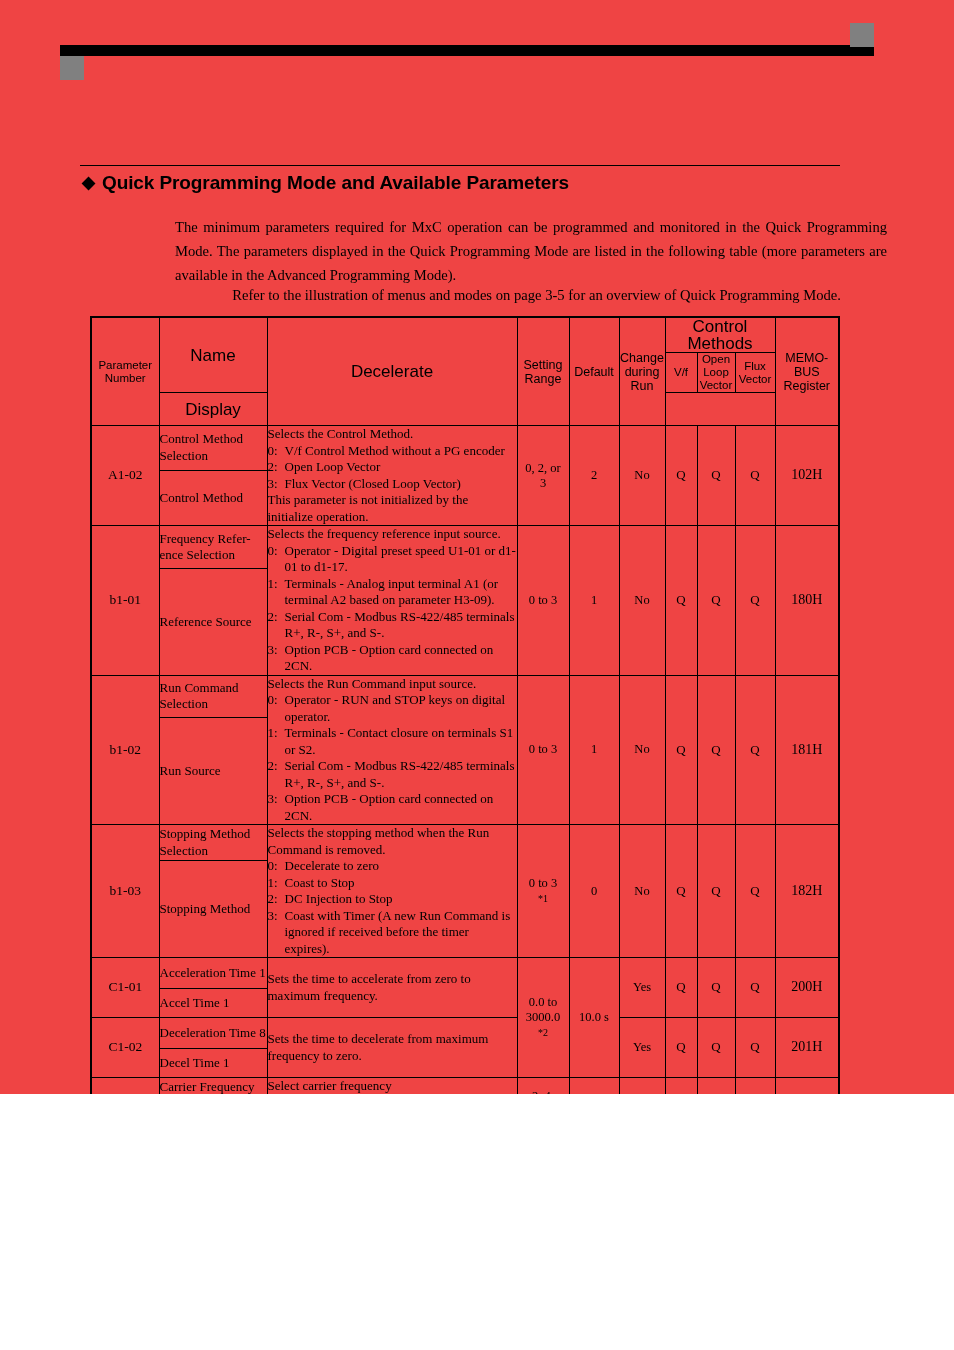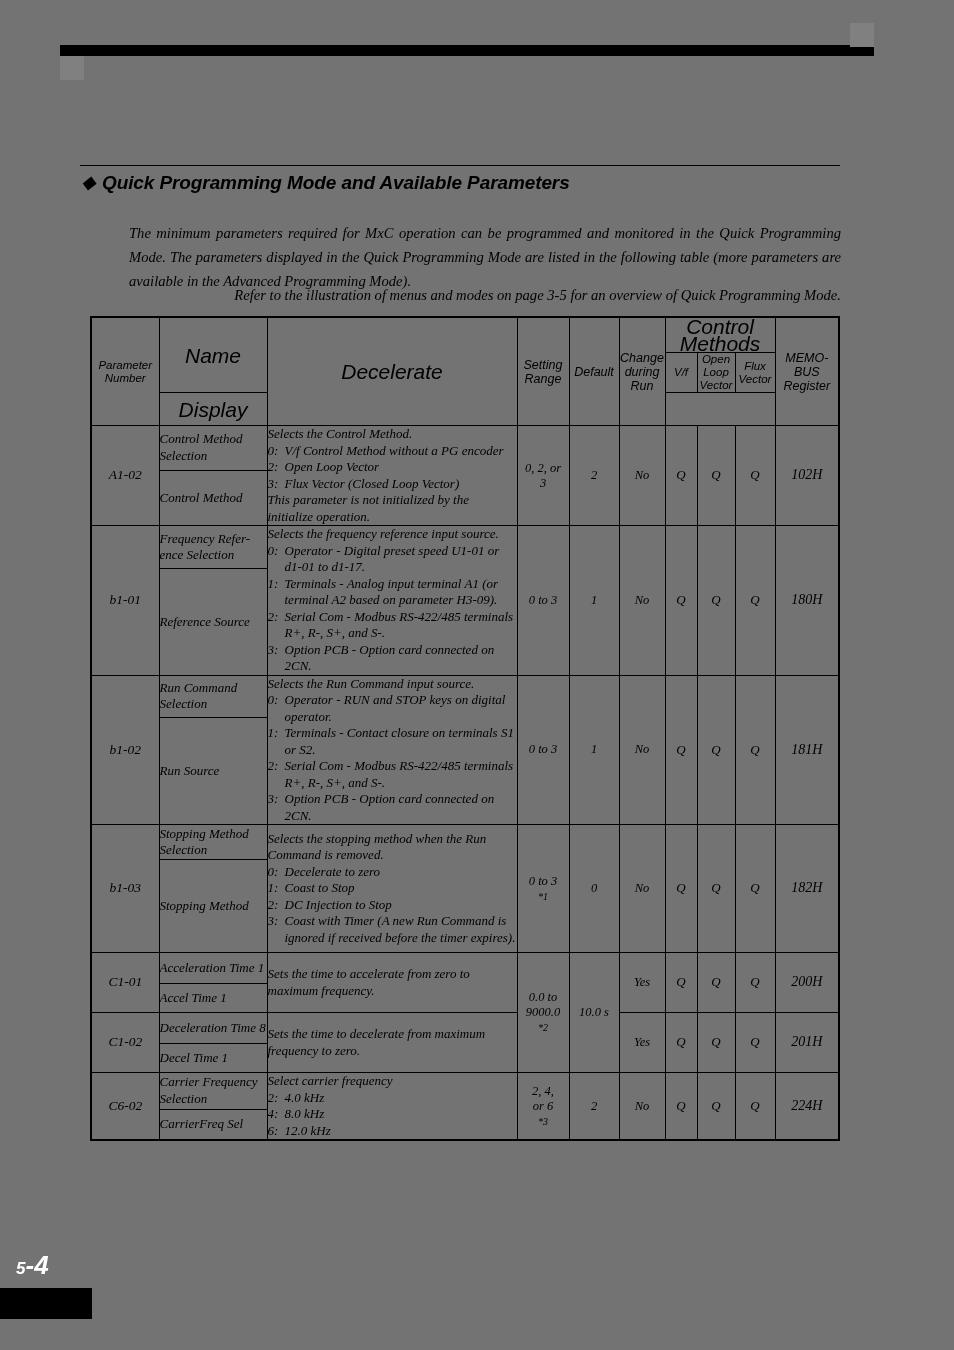--- a/index.html
+++ b/index.html
@@ -3,25 +3,24 @@
 <meta charset="utf-8">
 <style>
   html, body {
     margin: 0;
     padding: 0;
     background: #ffffff;
   }
   .page {
     position: relative;
     width: 954px;
-    height: 1350px;
-    background: #737373;
+    height: 1094px;
+    background: #ef4444;
     font-family: "Liberation Serif", serif;
     overflow: hidden;
-    font-style: italic;
   }
 
   
   .hdr-deco { position: absolute; top: 0; left: 0; width: 954px; height: 100px; }
   .hdr-bar {
     position: absolute;
     left: 60px; top: 45px;
     width: 814px; height: 11px;
     background: #000000;
   }
@@ -65,21 +64,21 @@
   .intro {
     position: absolute;
     left: 129px;
     width: 712px;
     font-size: 14.6px;
     line-height: 24px;
     color: #000000;
     text-align: justify;
     text-justify: inter-word;
   }
-  .intro.p1 { top: 221px; }
+  .intro.p1 { top: 215px; margin-left: 46px; }
   .intro.p2 { top: 283px; text-align: right; }
 
   
   .tbl-wrap { position: absolute; left: 90px; top: 316px; width: 750px; }
   table.params {
     border-collapse: collapse;
     width: 750px;
     table-layout: fixed;
     color: #000000;
   }
@@ -92,21 +91,21 @@
   .outer { border: 2px solid #000000; }
 
   
   .hd {
     font-family: "Liberation Sans", sans-serif;
     font-size: 11.5px;
     line-height: 13px;
     text-align: center;
     padding: 3px 2px;
   }
-  .hd-big { font-size: 21px; line-height: 17px; }
+  .hd-big { font-size: 17px; line-height: 17px; }
   .hd-mid { font-size: 12.5px; line-height: 14px; }
 
   
   .c {
     font-family: "Liberation Serif", serif;
     font-size: 13px;
     line-height: 16.5px;
   }
   .c-param { text-align: center; font-size: 13.5px; }
   .c-name { padding: 4px 6px 4px 7px; }
@@ -364,21 +363,21 @@
       <tr>
         <td class="c c-name" style="height:92px">Stopping Method</td>
       </tr>
 
       <tr>
         <td class="c c-param" rowspan="2">C1-01</td>
         <td class="c c-name" style="height:30px">Acceleration Time 1</td>
         <td class="c c-desc" rowspan="2">Sets the time to accelerate from zero to maximum frequency.</td>
         <td class="c c-ctr" rowspan="4">
           <span class="plain">0.0 to</span>
-          <span class="plain">9000.0</span>
+          <span class="plain">3000.0</span>
           <span class="plain fn">*2</span>
         </td>
         <td class="c c-ctr" rowspan="4">10.0 s</td>
         <td class="c c-ctr" rowspan="2">Yes</td>
         <td class="c c-q" rowspan="2">Q</td>
         <td class="c c-q" rowspan="2">Q</td>
         <td class="c c-q" rowspan="2">Q</td>
         <td class="c c-reg" rowspan="2">200H</td>
       </tr>
       <tr>

